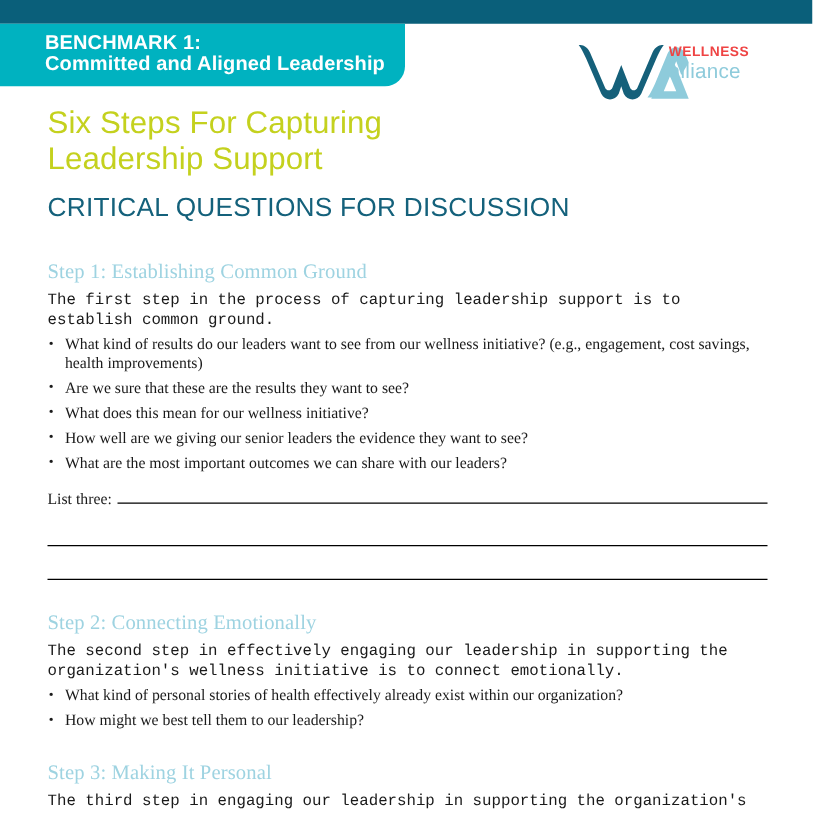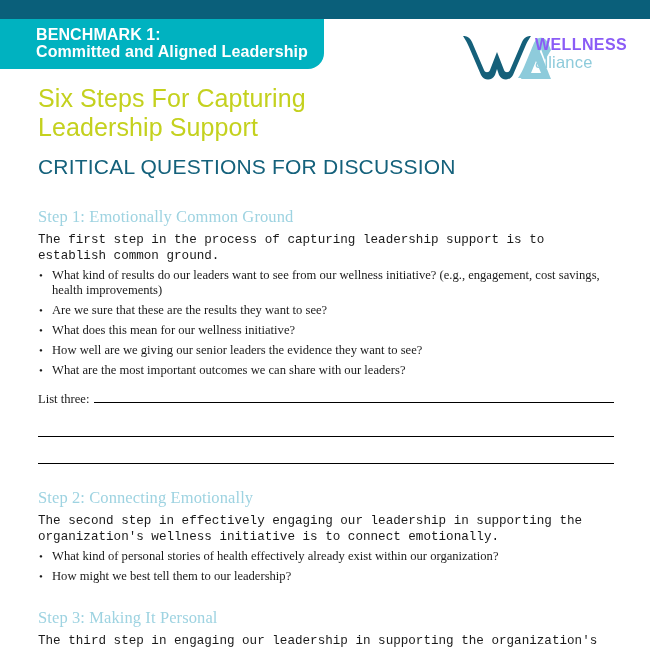--- a/index.html
+++ b/index.html
@@ -69,22 +69,22 @@
   }
   .logo-text {
     position: absolute;
     left: 76px;
     top: 5px;
     line-height: 1;
   }
   .logo-wellness {
     font-family: "Liberation Sans", sans-serif;
     font-weight: bold;
-    font-size: 16px;
-    color: #8b5cf6;
+    font-size: 11px;
+    color: #ef4444;
     letter-spacing: 0.4px;
     display: block;
   }
   .logo-alliance {
     font-family: "Liberation Sans", sans-serif;
     font-weight: normal;
     font-size: 16.5px;
     color: #8ecbdb;
     letter-spacing: 0.2px;
     display: block;
@@ -221,21 +221,21 @@
   <div class="content">
 
     <h1 class="doc-title">
       <span>Six Steps For Capturing</span><br>
       <span>Leadership Support</span>
     </h1>
 
     <div class="doc-subtitle">CRITICAL QUESTIONS FOR DISCUSSION</div>
 
     <section class="step">
-      <h2 class="step-heading">Step 1: Emotionally Common Ground</h2>
+      <h2 class="step-heading">Step 1: Establishing Common Ground</h2>
       <p class="step-intro">The first step in the process of capturing leadership support is to establish common ground.</p>
       <ul class="questions">
         <li>What kind of results do our leaders want to see from our wellness initiative? (e.g., engagement, cost savings, health improvements)</li>
         <li>Are we sure that these are the results they want to see?</li>
         <li>What does this mean for our wellness initiative?</li>
         <li>How well are we giving our senior leaders the evidence they want to see?</li>
         <li>What are the most important outcomes we can share with our leaders?</li>
       </ul>
       <div class="list-three">
         <div class="list-three-row">

